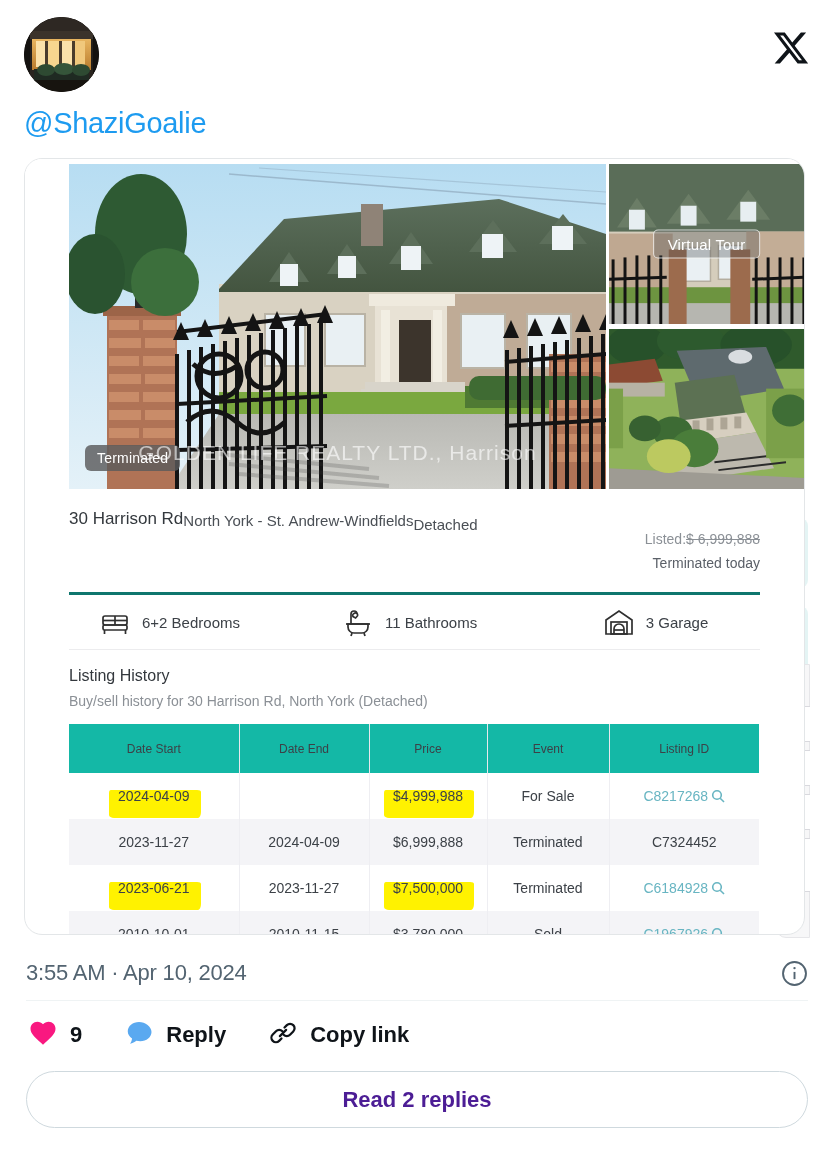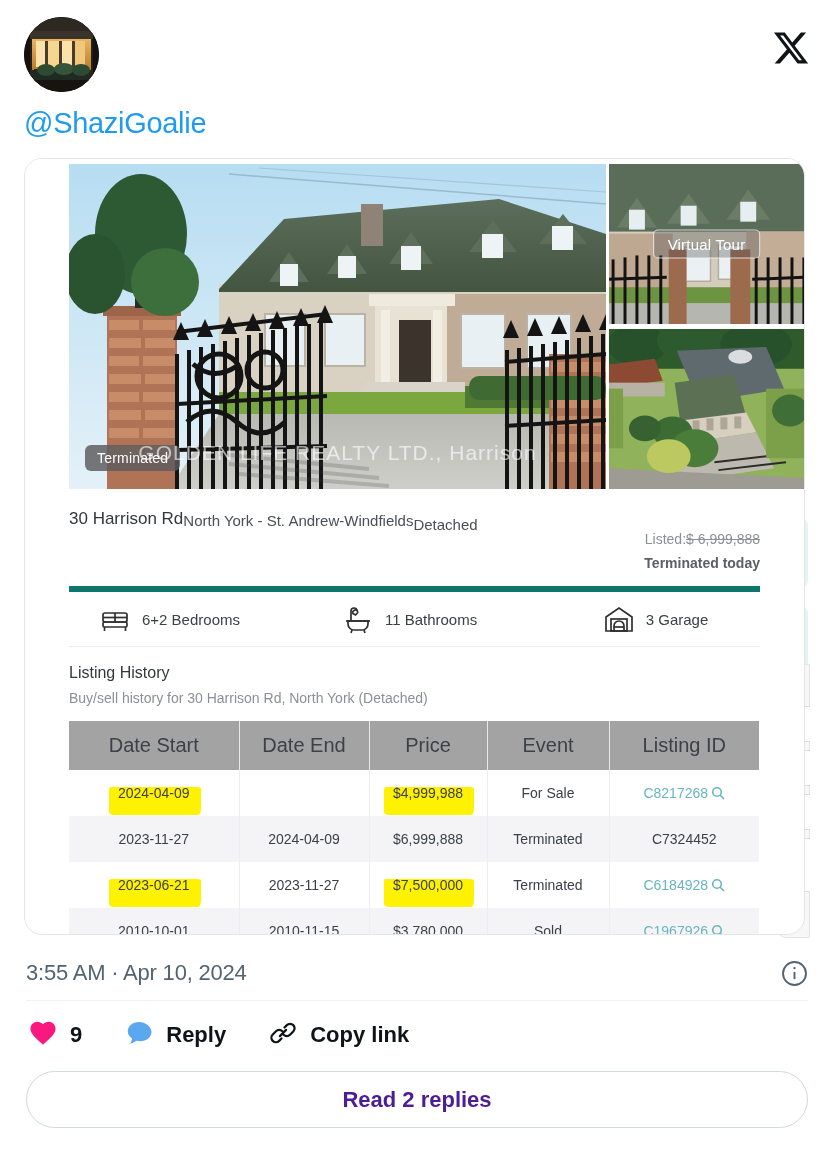--- a/index.html
+++ b/index.html
@@ -214,27 +214,26 @@
     white-space: nowrap;
   }
   .listed-label { color: #8b9096; }
   .listed-price { text-decoration: line-through; color: #8b9096; }
   .terminated-today {
     font-size: 14px;
     color: #5b6068;
     line-height: 21px;
     margin-top: 3px;
     white-space: nowrap;
-    font-weight: bold;
   }
 
   
   .features {
-    margin: 12px 44px 0 44px;
-    border-top: 6px solid #0f766e;
+    margin: 18px 44px 0 44px;
+    border-top: 3px solid #0f766e;
     border-bottom: 1px solid #ececee;
     display: flex;
     align-items: center;
     height: 54px;
     padding-left: 4px;
   }
   .feature {
     display: flex;
     align-items: center;
     font-size: 15px;
@@ -267,23 +266,23 @@
     margin-top: 3px;
   }
 
   .hist-table {
     margin: 12px 52px 0 44px;
     border-collapse: collapse;
     width: 690px;
     table-layout: fixed;
   }
   .hist-table th {
-    background: #a3a3a3;
+    background: #14b8a6;
     font-weight: normal;
-    font-size: 20px;
+    font-size: 12px;
     color: #3c4147;
     height: 47px;
     border-right: 1px solid #e8e8ed;
     text-align: center;
   }
   .hist-table th:last-child { border-right: none; }
   .hist-table td {
     height: 44px;
     font-size: 14px;
     color: #3c4147;

